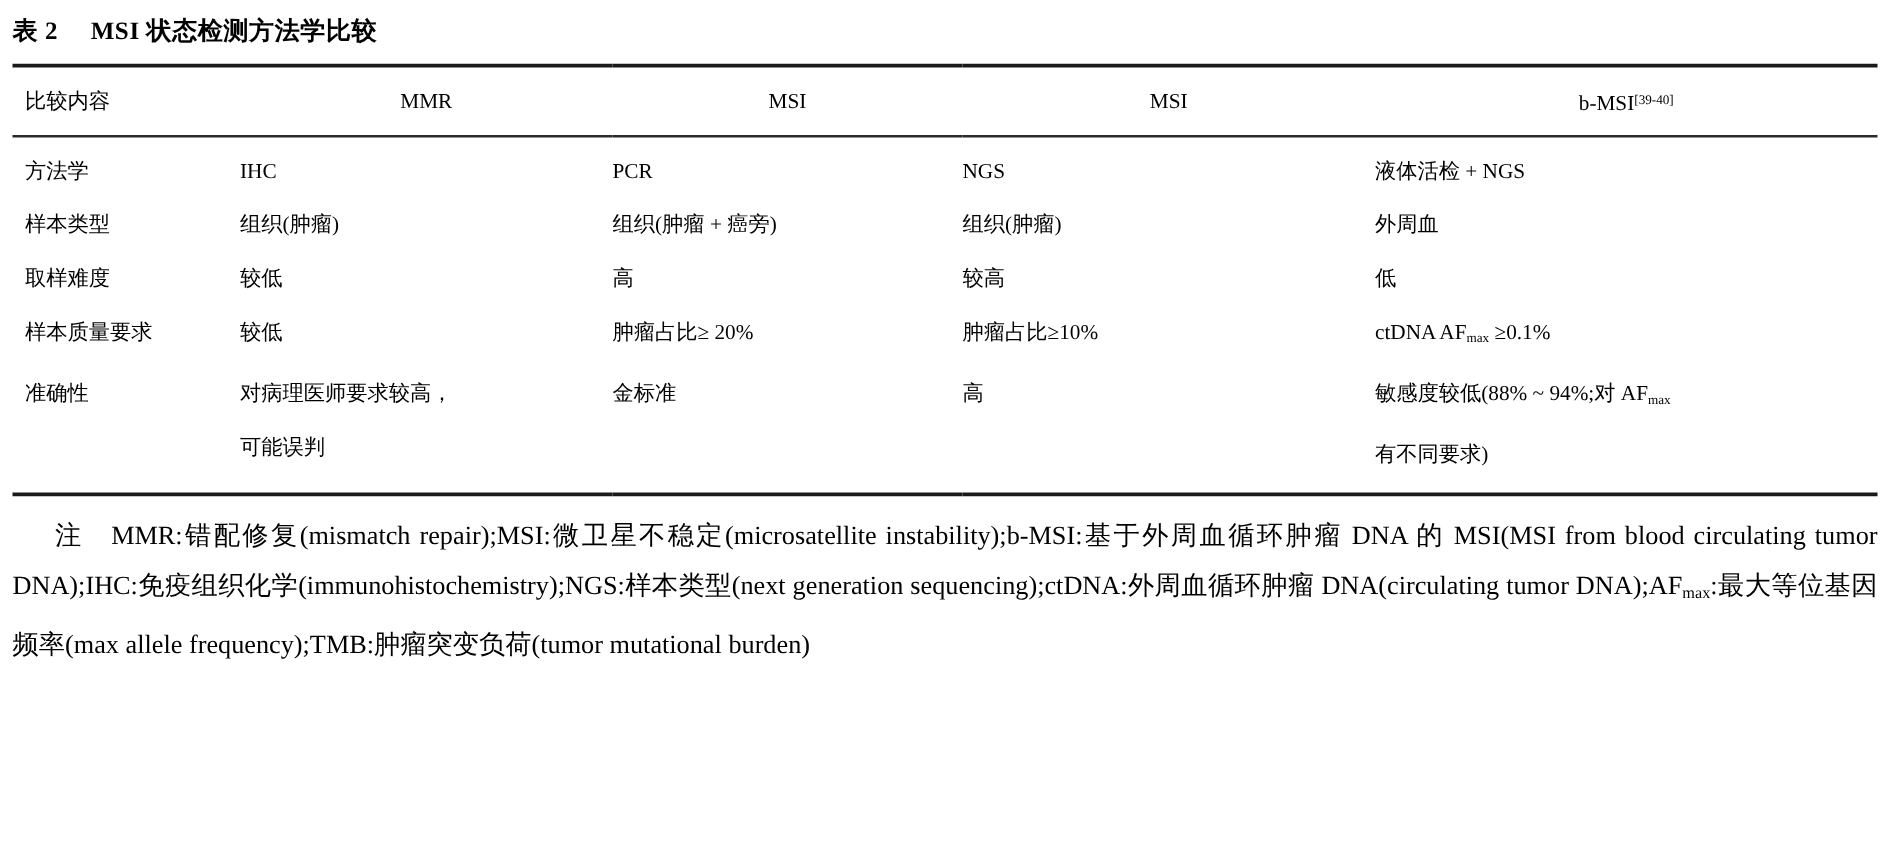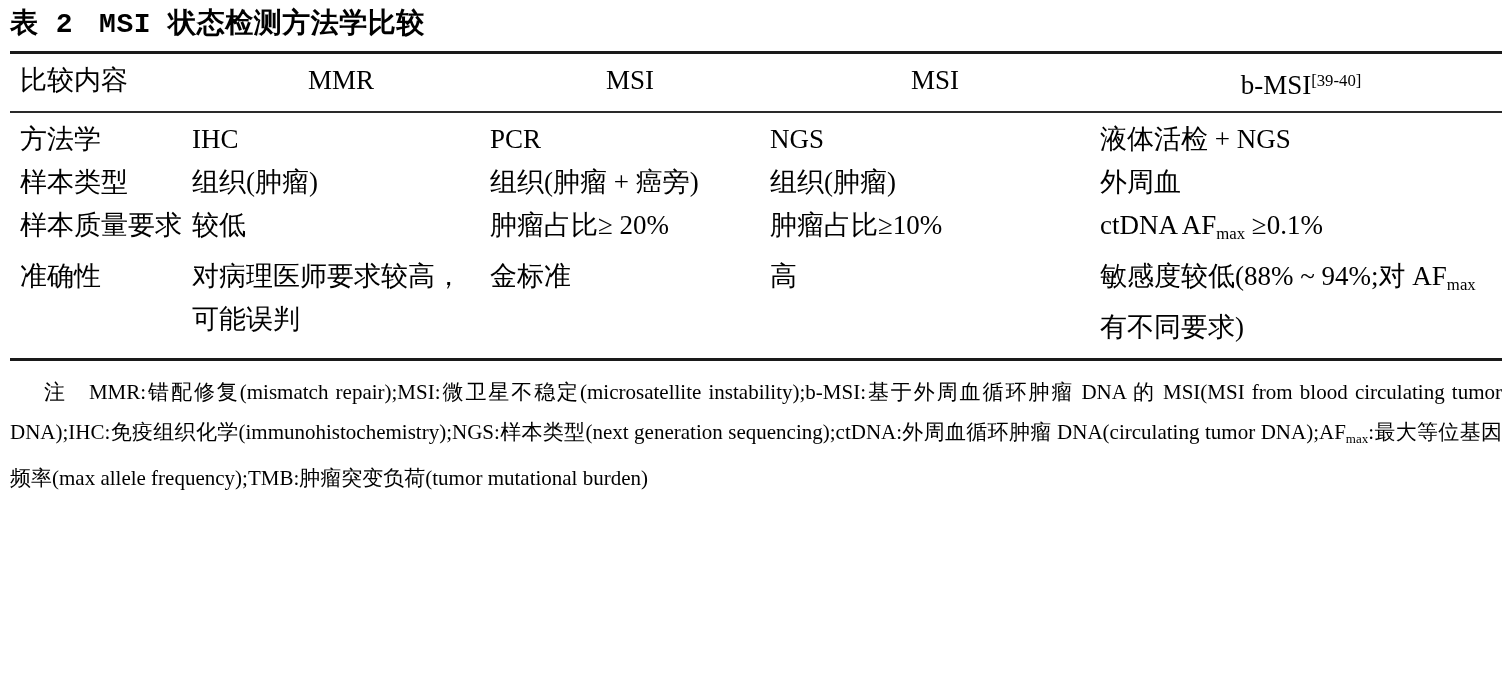--- a/index.html
+++ b/index.html
@@ -4,34 +4,34 @@
 <style>
   html, body { margin: 0; padding: 0; background: #ffffff; }
   body {
     width: 1512px; height: 686px; overflow: hidden;
     font-family: "Liberation Serif", "DejaVu Serif", serif;
     color: #000;
   }
   .page { padding: 6px 10px 0 10px; }
 
   
-  .title-zh { font-size: 28px; font-weight: bold; line-height: 38px; letter-spacing: 0.5px; font-family: Liberation Mono, monospace; }
+  .title-zh { font-size: 20px; font-weight: bold; line-height: 38px; letter-spacing: 0.5px; }
   .title-zh .t-label { margin-right: 26px; }
   .title-en { font-size: 26px; line-height: 36px; margin-top: 7px; }
   .title-en .t-label { font-weight: bold; margin-right: 24px; }
 
   
   table.msi {
     border-collapse: collapse; table-layout: fixed;
     width: 1492px; margin-top: 7px;
     border-top: 3px solid #1a1a1a;
     border-bottom: 3px solid #1a1a1a;
   }
   table.msi th, table.msi td {
-    font-weight: normal; font-size: 27px; line-height: 43px;
+    font-weight: normal; font-size: 17px; line-height: 43px;
     vertical-align: top; text-align: left; padding: 0;
     overflow: hidden;
   }
   table.msi thead th { padding-top: 5px; padding-bottom: 4px; border-bottom: 2px solid #2a2a2a; }
   table.msi thead th.center { text-align: center; }
   table.msi tbody tr:first-child td { padding-top: 5px; }
   table.msi tbody tr:last-child td { padding-bottom: 9px; }
   td.c1, th.c1 { padding-left: 10px !important; }
   .lines { white-space: pre-line; }
   .nowrap { white-space: nowrap; text-align: right; }
@@ -82,20 +82,27 @@
         <td>液体活检 + NGS</td>
       </tr>
       <tr>
         <td class="c1">样本类型</td>
         <td>组织(肿瘤)</td>
         <td>组织(肿瘤 + 癌旁)</td>
         <td>组织(肿瘤)</td>
         <td>外周血</td>
       </tr>
       <tr>
+        <td class="c1">取样难度</td>
+        <td>较低</td>
+        <td>高</td>
+        <td>较高</td>
+        <td>低</td>
+      </tr>
+      <tr>
         <td class="c1">样本质量要求</td>
         <td>较低</td>
         <td>肿瘤占比≥ 20%</td>
         <td>肿瘤占比≥10%</td>
         <td><span class="nowrap"><span>ctDNA AF</span><span class="sub">max</span><span> ≥0.1%</span></span></td>
       </tr>
       <tr>
         <td class="c1">准确性</td>
         <td class="lines">对病理医师要求较高，
 可能误判</td>

